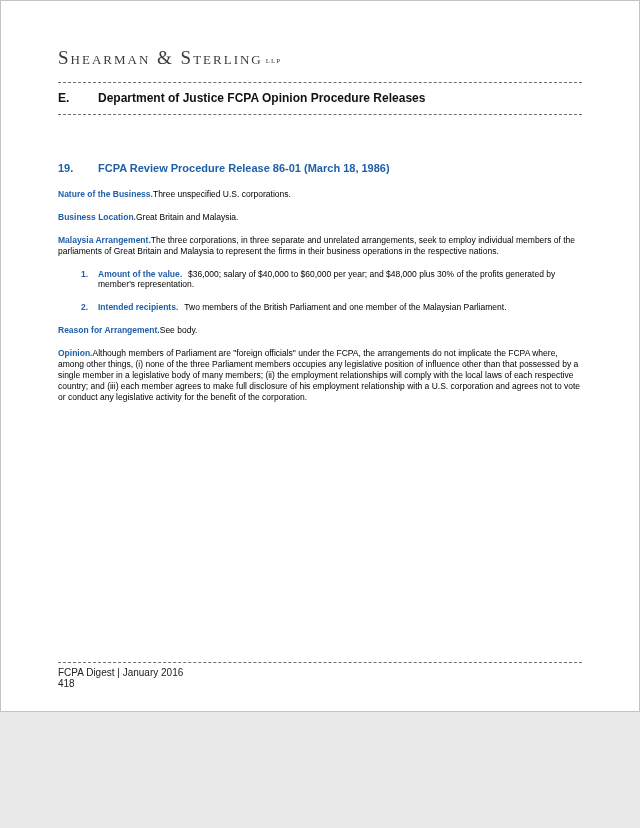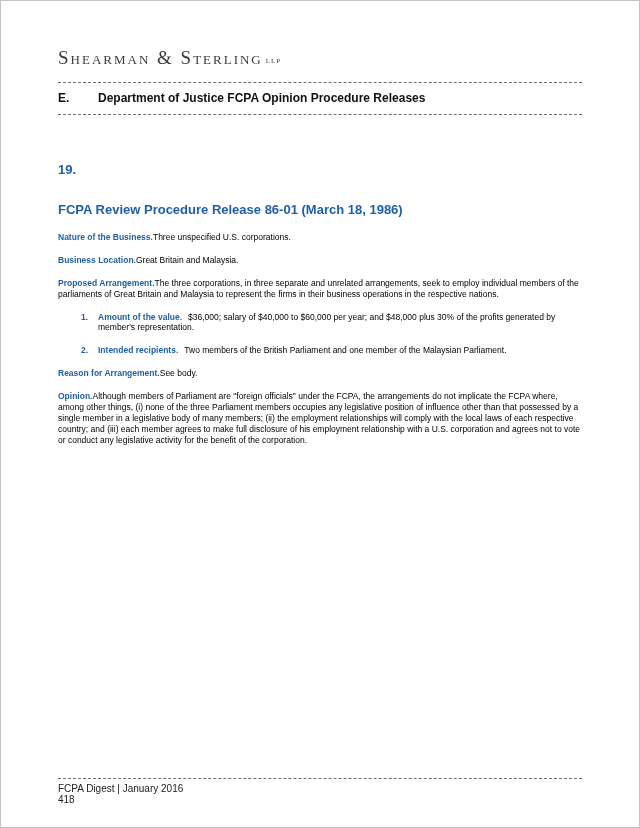--- a/index.html
+++ b/index.html
@@ -1,19 +1,19 @@
 <!DOCTYPE html>
 <html style="--accent: #1f5fa8;"><head>
 <meta charset="utf-8">
 <style>
   html, body { margin: 0; padding: 0; background: #e9e9e9; }
   .page {
     position: relative;
     width: 640px;
-    height: 828px;
+    height: 712px;
     margin: 0 auto;
     background: #ffffff;
     border: 1px solid #c3c3c3;
     box-sizing: border-box;
     font-family: "Liberation Sans", sans-serif;
     color: #000000;
     overflow: hidden;
   }
   .content { padding: 46px 57px 0 57px; }
 
@@ -48,23 +48,22 @@
     color: #111;
   }
   .main-heading .h-num { width: 40px; flex: 0 0 40px; }
 
   
   .release-heading {
     display: flex;
     align-items: baseline;
     margin-top: 47px;
     margin-bottom: 15px;
-    font-size: 13px;
+    font-size: 11px;
     font-weight: bold;
-    flex-direction: column;
   }
   .release-heading .h-num { width: 40px; flex: 0 0 40px; }
 
   .blue { color: var(--accent, #1f5fa8); }
 
   
   .para {
     font-size: 8.5px;
     line-height: 1.28;
     margin: 0 0 12px 0;
@@ -128,21 +127,21 @@
 
     <div class="release-heading blue">
       <span class="h-num">19.</span>
       <span class="h-title">FCPA Review Procedure Release 86-01 (March  18, 1986)</span>
     </div>
 
     <p class="para"><span class="label blue">Nature of the Business.</span><span>Three unspecified U.S. corporations.</span></p>
 
     <p class="para"><span class="label blue">Business Location.</span><span>Great Britain and Malaysia.</span></p>
 
-    <p class="para"><span class="label blue">Proposed Arrangement.</span><span>The three corporations, in three separate and unrelated arrangements, seek to employ individual members of the parliaments of Great Britain and Malaysia to represent the firms in their business operations in the respective nations.</span></p>
+    <p class="para"><span class="label blue">Malaysia Arrangement.</span><span>The three corporations, in three separate and unrelated arrangements, seek to employ individual members of the parliaments of Great Britain and Malaysia to represent the firms in their business operations in the respective nations.</span></p>
 
     <div class="num-list">
       <div class="num-item">
         <span class="li-num blue">1.</span>
         <span class="li-body"><span class="label blue">Amount of the value.</span><span>$36,000; salary of $40,000 to $60,000 per year; and $48,000 plus 30% of the profits generated by member's representation.</span></span>
       </div>
       <div class="num-item">
         <span class="li-num blue">2.</span>
         <span class="li-body"><span class="label blue">Intended recipients.</span><span>Two members of the British Parliament and one member of the Malaysian Parliament.</span></span>
       </div>

